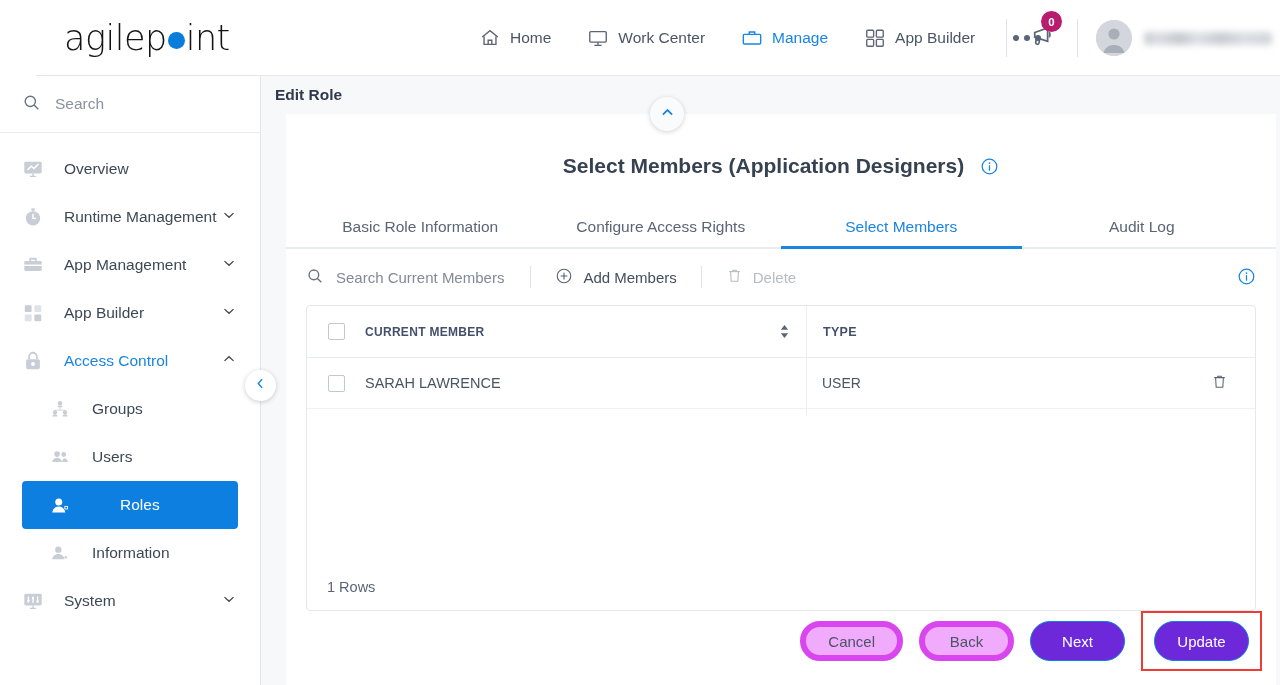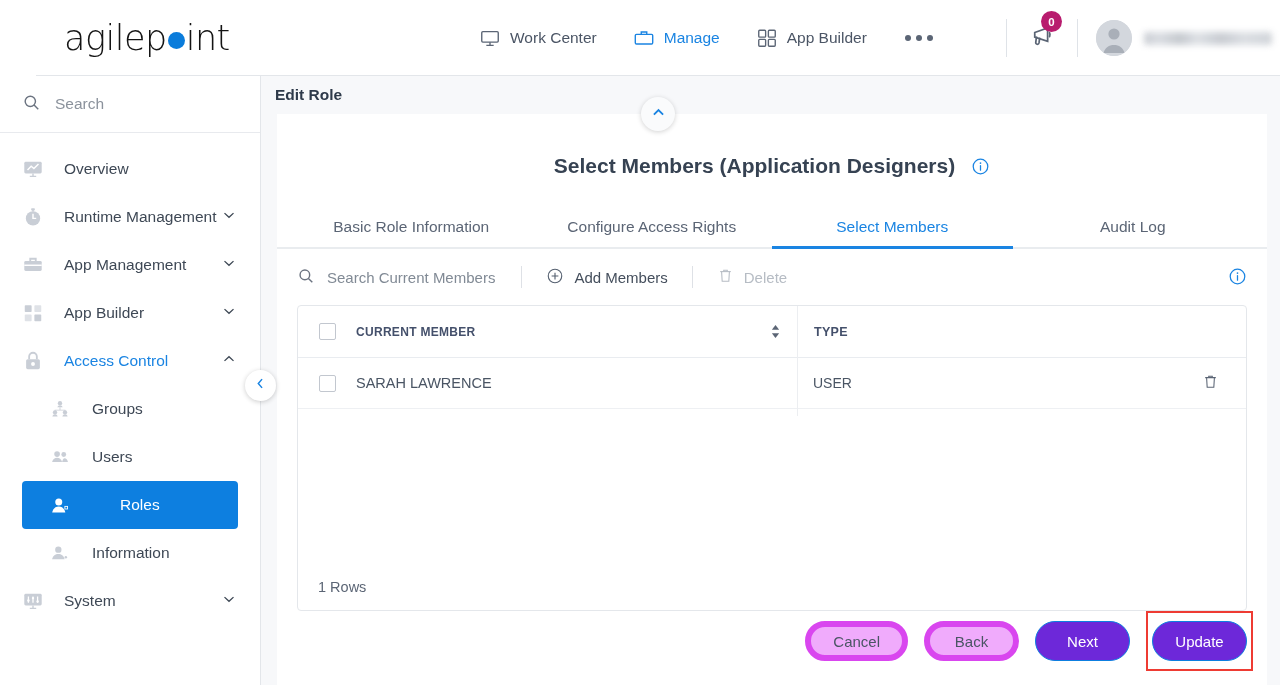--- a/index.html
+++ b/index.html
@@ -115,21 +115,21 @@
   
   .content {
     position: absolute; left: 261px; top: 76px;
     width: 1019px; height: 609px; background: #f7f8fa;
   }
   .content-title {
     height: 38px; display: flex; align-items: center;
     padding-left: 14px; font-size: 15.5px; color: #2e3a4a; font-weight: 700;
   }
   .card {
-    position: absolute; left: 16px; top: 38px;
+    position: absolute; left: 25px; top: 38px;
     width: 990px; height: 571px; background: #ffffff;
   }
   .page-collapse {
     position: absolute; left: 364px; top: -17px;
     width: 34px; height: 34px; border-radius: 50%;
     background: #fafbfc; box-shadow: 0 1px 5px rgba(0,0,0,.18);
     display: flex; align-items: center; justify-content: center;
     cursor: pointer; z-index: 30;
   }
 
@@ -218,38 +218,48 @@
     display: flex; align-items: center; gap: 16px;
   }
   .btn {
     height: 40px; min-width: 95px; border-radius: 21px;
     display: flex; align-items: center; justify-content: center;
     font-size: 15px; cursor: pointer; padding: 0 22px;
   }
   .btn-outline { background: #f0abfc; border: 6px solid #d946ef; color: #4a5564; }
   .btn-primary { background: #6d28d9; color: #fff; border: 1px solid #0d7fe0; }
   .btn-highlight-wrap {
-    border: 2px solid #ee3b33; padding: 8px 4px; display: flex; align-items: flex-end;
+    border: 2px solid #ee3b33; padding: 8px 11px; display: flex; align-items: flex-end;
   }
 </style>
 </head>
 <body>
 
 <div class="app">
 
   <div class="topbar">
 
     <div class="logo">
       <span class="lg-a">agilep</span>
         <span class="logo-dot"></span>
         <span class="lg-a">int</span>
     </div>
 
     <div class="mainnav">
 
+      <div class="navitem">
+        <span>
+          <svg width="22" height="22" viewBox="0 0 24 24" fill="none" stroke="#5b6575" stroke-width="1.5">
+            <path d="M3.5 11 L12 4 L20.5 11"></path>
+            <path d="M5.5 10.2 V19 H18.5 V10.2"></path>
+            <path d="M10 19 V14.5 H14 V19"></path>
+          </svg>
+        </span>
+        <span>Home</span>
+      </div>
 
       <div class="navitem">
         <span>
           <svg width="22" height="22" viewBox="0 0 24 24" fill="none" stroke="#5b6575" stroke-width="1.5">
             <rect x="3" y="5" width="18" height="11.5" rx="1.2"></rect>
             <path d="M12 16.5 V20 M8 20 H16"></path>
           </svg>
         </span>
         <span>Work Center</span>
       </div>

